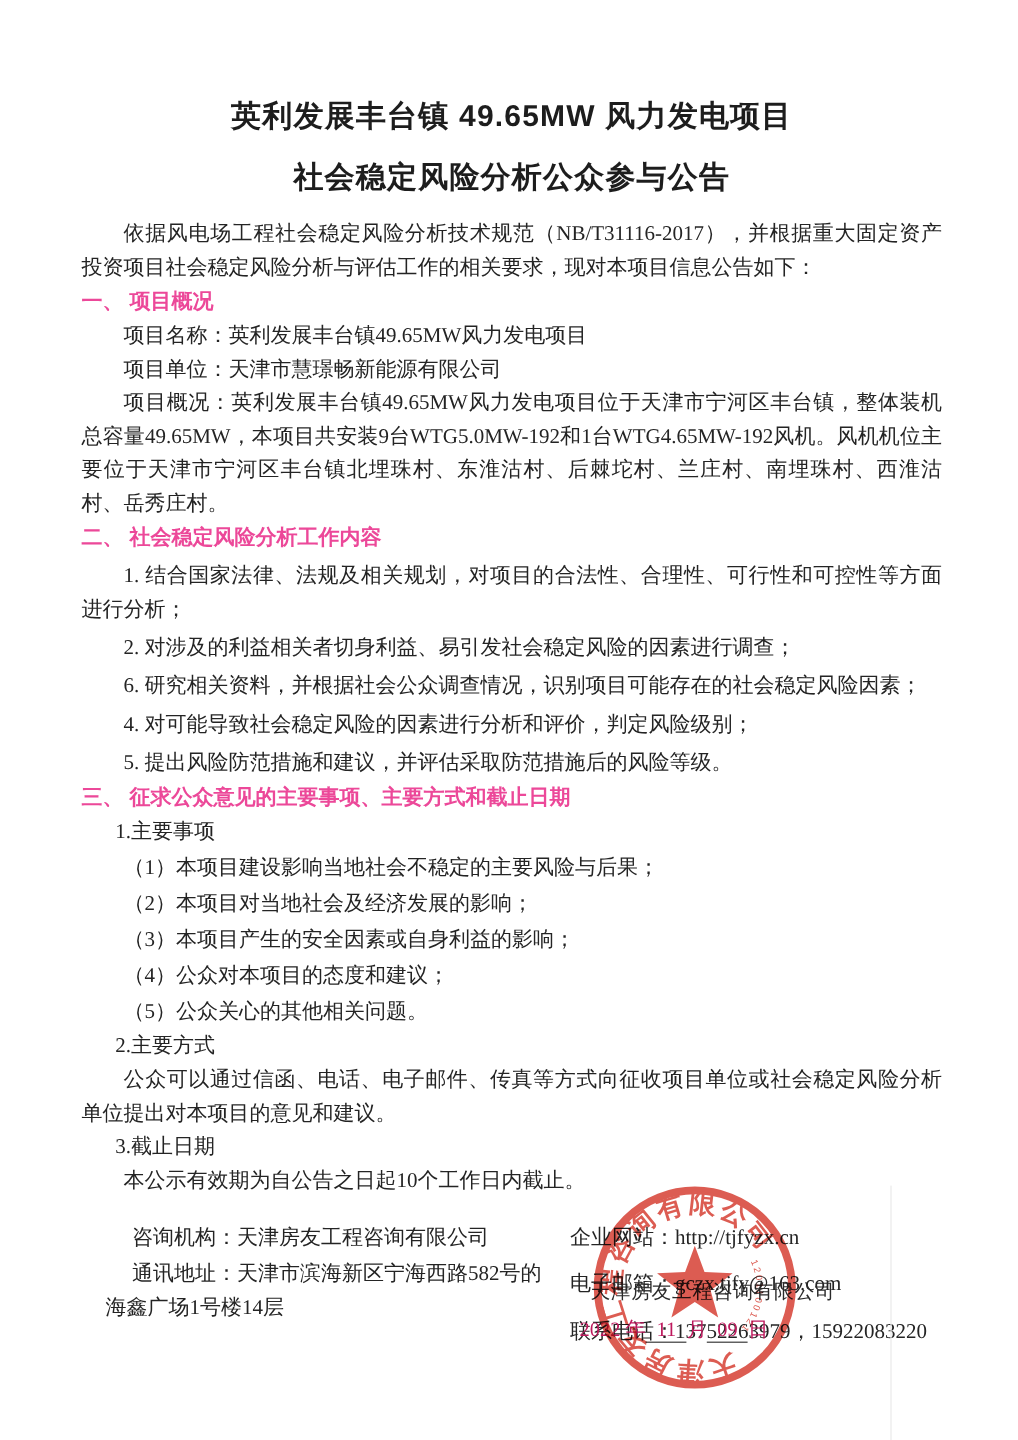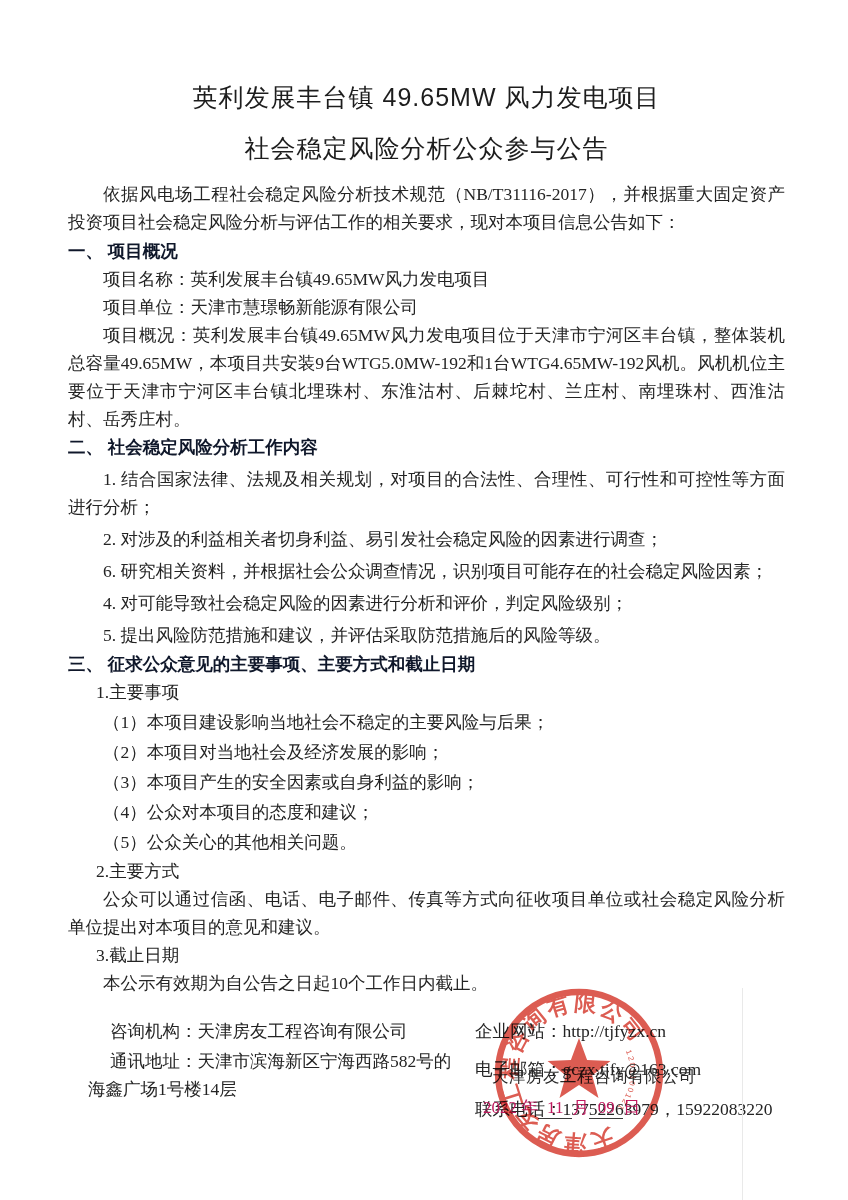--- a/index.html
+++ b/index.html
@@ -10,30 +10,30 @@
     margin:0 auto;
     background:#ffffff;
     overflow:hidden;
     font-family:"Liberation Serif","DejaVu Serif",serif;
     color:#242424;
   }
   .content { position:absolute; left:68px; right:63px; top:0; }
 
   .doc-title {
     font-family:"Liberation Sans","DejaVu Sans",sans-serif;
-    font-weight:normal; font-size:25px; line-height:28px;
+    font-weight:bold; font-size:25px; line-height:28px;
     text-align:center; color:#1d1d1d; letter-spacing:1px;
   }
   .t1 { margin-top:83px; }
   .t2 { margin-top:23px; }
 
   p, h2 { font-size:17.5px; line-height:28px; text-align:justify; }
   h2 {
     font-family:"Liberation Sans","DejaVu Sans",sans-serif;
-    font-weight:bold; font-size:17.5px; color:#0f172a;
+    font-weight:bold; font-size:17.5px; color:#ec4899;
   }
   .intro { margin-top:18px; text-indent:2em; }
   .h-sec1 { margin-top:1px; }
   .indent { text-indent:2em; }
   .sec2-item { margin-top:4px; text-indent:2em; }
   .h-sec2 { margin-top:0; }
   .h-sec3 { margin-top:1px; }
   .subtitle { text-indent:1.6em; }
   .paren-item { margin-top:2px; text-indent:2em; }
   .sub2-title { margin-top:1px; }

